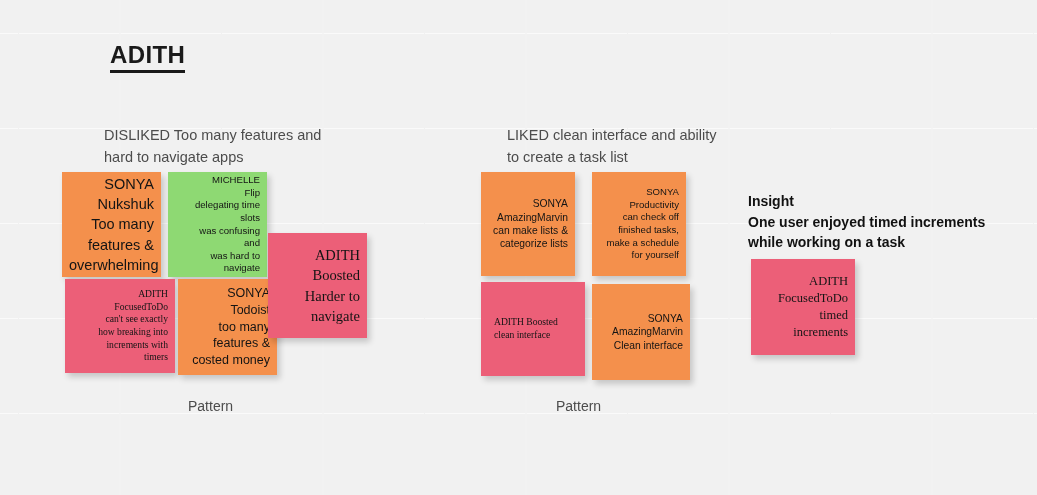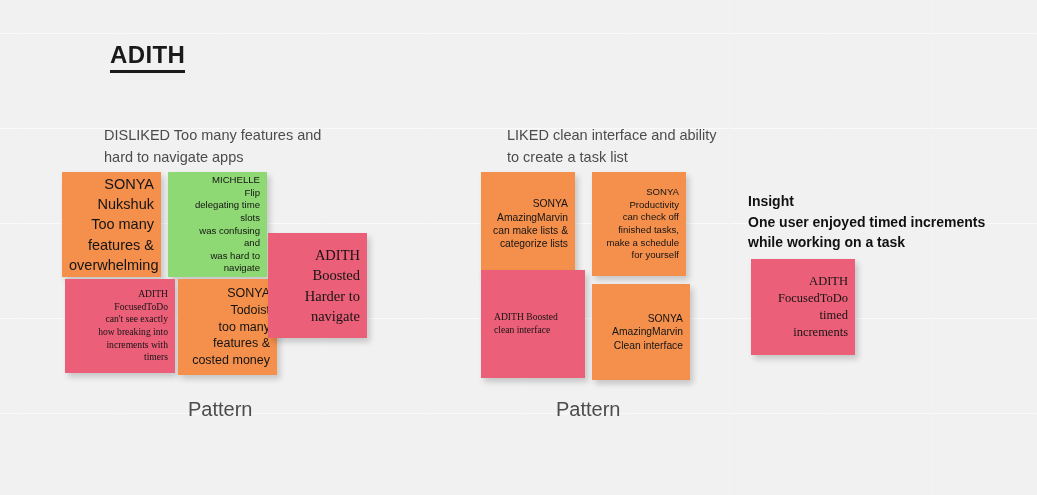--- a/index.html
+++ b/index.html
@@ -62,21 +62,21 @@
   .insight-heading {
     position: absolute;
     font-size: 14px;
     color: #111;
     font-weight: bold;
     line-height: 1.47;
     white-space: pre-line;
   }
   .pattern-label {
     position: absolute;
-    font-size: 20px;
+    font-size: 14px;
     color: #4c4c4c;
     font-weight: 400;
   }
 
   
   .note {
     position: absolute;
     box-sizing: border-box;
     display: flex;
     align-items: center;
@@ -173,21 +173,21 @@
 
   <div class="note orange fs-10" style="left:592px; top:172px; width:94px; height:104px;">
     <span class="txt">SONYA
 Productivity
 can check off
 finished tasks,
 make a schedule
 for yourself</span>
   </div>
 
-  <div class="note pink fs-10 left-align" style="left:481px; top:270px; width:104px; height:108px; padding-left:13px;">
+  <div class="note pink fs-10 left-align" style="left:481px; top:282px; width:104px; height:94px; padding-left:13px;">
     <span class="txt">ADITH Boosted
 clean interface</span>
   </div>
 
   <div class="note orange fs-11" style="left:592px; top:284px; width:98px; height:96px;">
     <span class="txt">SONYA
 AmazingMarvin
 Clean interface</span>
   </div>
 

